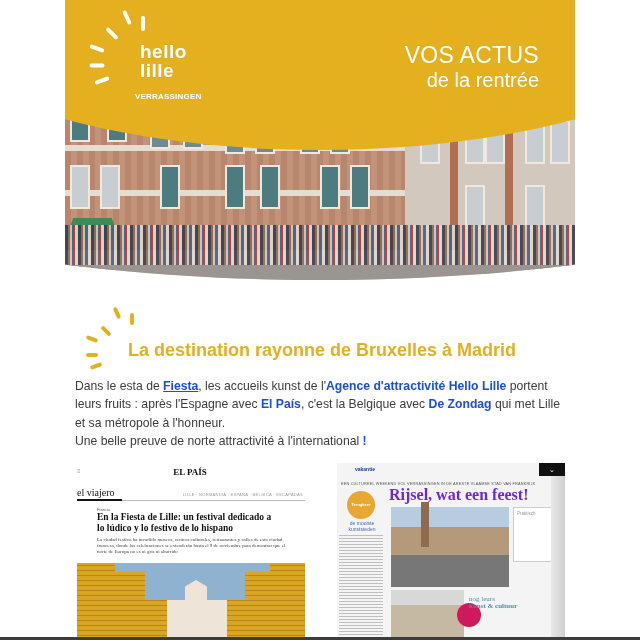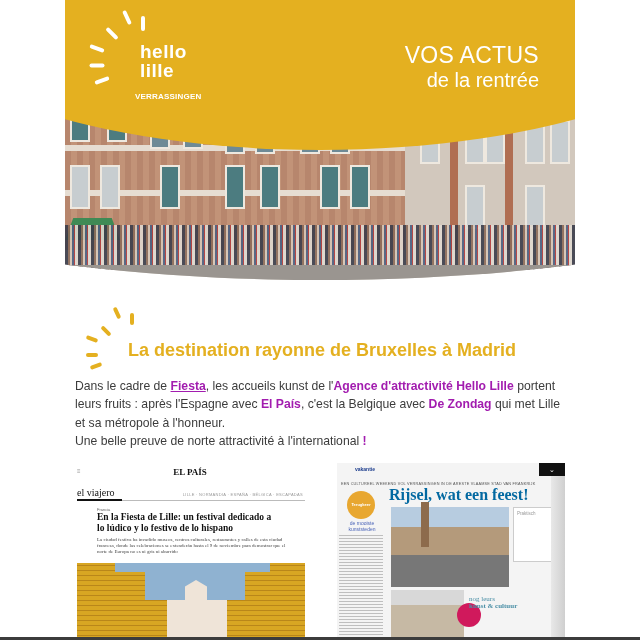--- a/index.html
+++ b/index.html
@@ -43,21 +43,21 @@
   .hero-title .l1 { font-size: 23px; font-weight: normal; line-height: 26px; letter-spacing: .3px; }
   .hero-title .l2 { font-size: 20px; line-height: 24px; }
 
   
   .sec-head { position: absolute; left: 15px; top: 305px; width: 490px; height: 70px; }
   .sec-rays { position: absolute; left: 0; top: 0; width: 50px; height: 70px; }
   .sray { position: absolute; width: 4px; height: 12px; background: #e4b020; border-radius: 3px; }
   .sec-title { position: absolute; left: 48px; top: 35px; color: #e4b020; font-weight: bold; font-size: 18px; white-space: nowrap; }
 
   .body-text { position: absolute; left: 10px; top: 377px; width: 490px; font-size: 12.2px; line-height: 18.4px; color: #3c3c3c; }
-  .body-text b { color: #a21caf; }
+  .body-text b { color: #1d4ed8; }
   .body-text u { text-decoration: underline; }
 
   
   .press { position: absolute; top: 463px; height: 177px; overflow: hidden; background: #fff; }
   .p-left { left: 10px; width: 230px; }
   .p-right { left: 272px; width: 228px; background: #f4f4f4; }
 
   .elpais-logo { position: absolute; left: 0; width: 230px; top: 4px; text-align: center; font-family: "Liberation Serif", serif; font-weight: bold; font-size: 9px; color: #111; }
   .ep-menu { position: absolute; left: 2px; top: 5px; font-size: 6px; color: #999; }
   .viajero { position: absolute; left: 2px; top: 24px; font-family: "Liberation Serif", serif; font-size: 10px; color: #111; }
@@ -69,21 +69,21 @@
   .ep-lede { position: absolute; left: 22px; top: 74px; width: 190px; font-family: "Liberation Serif", serif; font-size: 5px; line-height: 6px; color: #444; }
   .ep-photo { position: absolute; left: 2px; top: 100px; width: 228px; height: 77px; background: #8fb2d1; overflow: hidden; }
   .ep-slat { position: absolute; bottom: 0; background: repeating-linear-gradient(0deg, #d8a623 0 4px, #b9861a 4px 5px); }
   .ep-station { position: absolute; left: 90px; bottom: 0; width: 60px; height: 40px; background: #efe4d8; }
   .ep-tower { position: absolute; left: 108px; bottom: 38px; width: 22px; height: 22px; background: #efe4d8; clip-path: polygon(50% 0, 100% 30%, 100% 100%, 0 100%, 0 30%); }
 
   .hln-top { position: absolute; left: 0; top: 0; width: 228px; height: 13px; }
   .hln-brand { position: absolute; left: 18px; top: 3px; font-size: 5px; color: #1a3b8c; font-weight: bold; }
   .hln-box { position: absolute; right: 0; top: 0; width: 26px; height: 13px; background: #111; color: #fff; font-size: 7px; text-align: center; line-height: 13px; }
   .hln-kicker { position: absolute; left: 4px; top: 19px; font-size: 3.8px; color: #555; letter-spacing: .2px; white-space: nowrap; }
-  .hln-title { position: absolute; left: 52px; top: 23px; font-family: "Liberation Serif", serif; font-weight: bold; font-size: 16px; color: #0369a1; white-space: nowrap; }
+  .hln-title { position: absolute; left: 52px; top: 23px; font-family: "Liberation Serif", serif; font-weight: bold; font-size: 16px; color: #6d28d9; white-space: nowrap; }
   .hln-badge { position: absolute; left: 10px; top: 28px; width: 28px; height: 28px; border-radius: 50%; background: #e8a730; color: #fff; font-size: 4px; text-align: center; line-height: 28px; font-weight: bold; }
   .hln-badge-sub { position: absolute; left: 2px; top: 57px; width: 46px; text-align: center; font-size: 5px; color: #4a64b8; line-height: 6px; }
   .hln-col { position: absolute; left: 2px; top: 72px; width: 44px; height: 105px;
              background: repeating-linear-gradient(0deg, transparent 0 2px, #bfbfbf 2px 3px); }
   .hln-photo1 { position: absolute; left: 54px; top: 44px; width: 118px; height: 80px;
                 background: linear-gradient(180deg, #b7cce0 0 25%, #b49a7b 25% 60%, #777 60% 100%); }
   .hln-belfry { position: absolute; left: 30px; top: -5px; width: 8px; height: 45px; background: #8d6b4c; }
   .hln-photo2 { position: absolute; left: 54px; top: 127px; width: 73px; height: 50px;
                 background: linear-gradient(180deg, #d8d8d8 0 30%, #c6b9a4 30% 100%); }
   .hln-pink { position: absolute; left: 120px; top: 140px; width: 24px; height: 24px; border-radius: 50%; background: #d0195c; }
@@ -167,21 +167,21 @@
       <div class="sray" style="left:50px;top:8px"></div>
       <div class="sray" style="left:24px;top:20px;transform:rotate(-45deg)"></div>
       <div class="sray" style="left:10px;top:28px;transform:rotate(-70deg)"></div>
       <div class="sray" style="left:10px;top:44px;transform:rotate(-90deg)"></div>
       <div class="sray" style="left:14px;top:55px;transform:rotate(-110deg)"></div>
     </div>
     <div class="sec-title">La destination rayonne de Bruxelles à Madrid</div>
   </div>
 
   <div class="body-text">
-    <span>Dans le cadre de </span><b><u>Fiesta</u></b><span>, les accueils kunst de l'</span><b>Agence d'attractivité Hello Lille</b><span> portent leurs fruits : après l'Espagne avec </span><b>El País</b><span>, c'est la Belgique avec </span><b>De Zondag</b><span> qui met Lille et sa métropole à l'honneur.</span><br>
+    <span>Dans le esta de </span><b><u>Fiesta</u></b><span>, les accueils kunst de l'</span><b>Agence d'attractivité Hello Lille</b><span> portent leurs fruits : après l'Espagne avec </span><b>El País</b><span>, c'est la Belgique avec </span><b>De Zondag</b><span> qui met Lille et sa métropole à l'honneur.</span><br>
     <span>Une belle preuve de norte attractivité à l'international </span><b>!</b>
   </div>
 
   <div class="press p-left">
     <div class="ep-menu">≡</div>
     <div class="elpais-logo">EL PAÍS</div>
     <div class="viajero">el viajero</div>
     <div class="ep-nav">LILLE · NORMANDÍA · ESPAÑA · BÉLGICA · ESCAPADAS</div>
     <div class="viajero-line"></div>
     <div class="ep-kicker">Francia</div>

